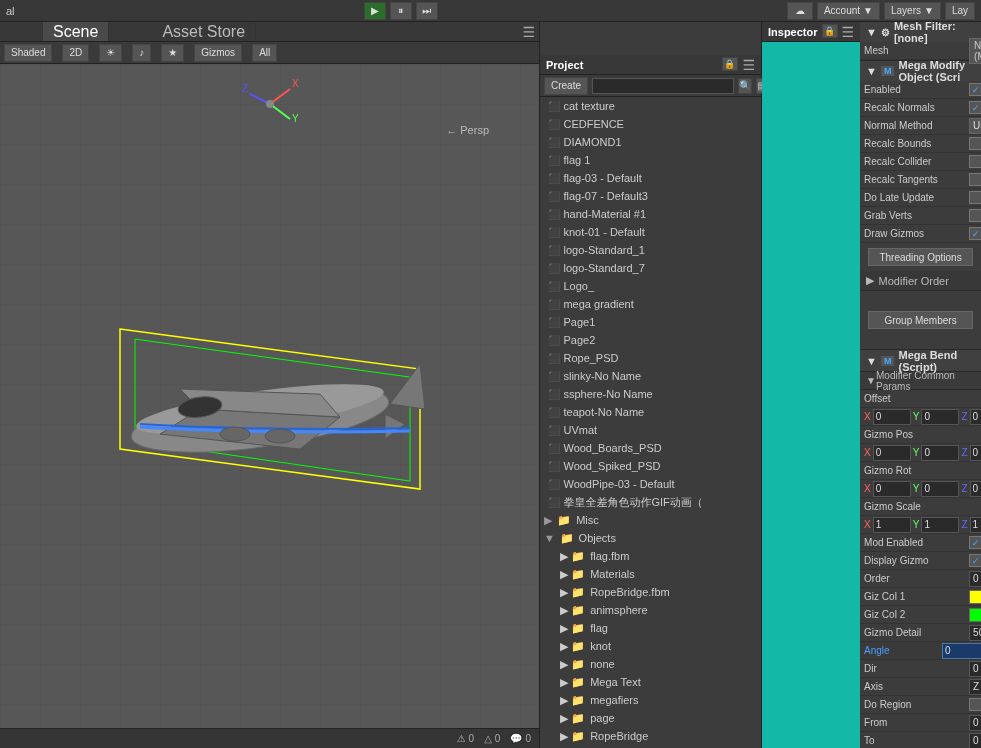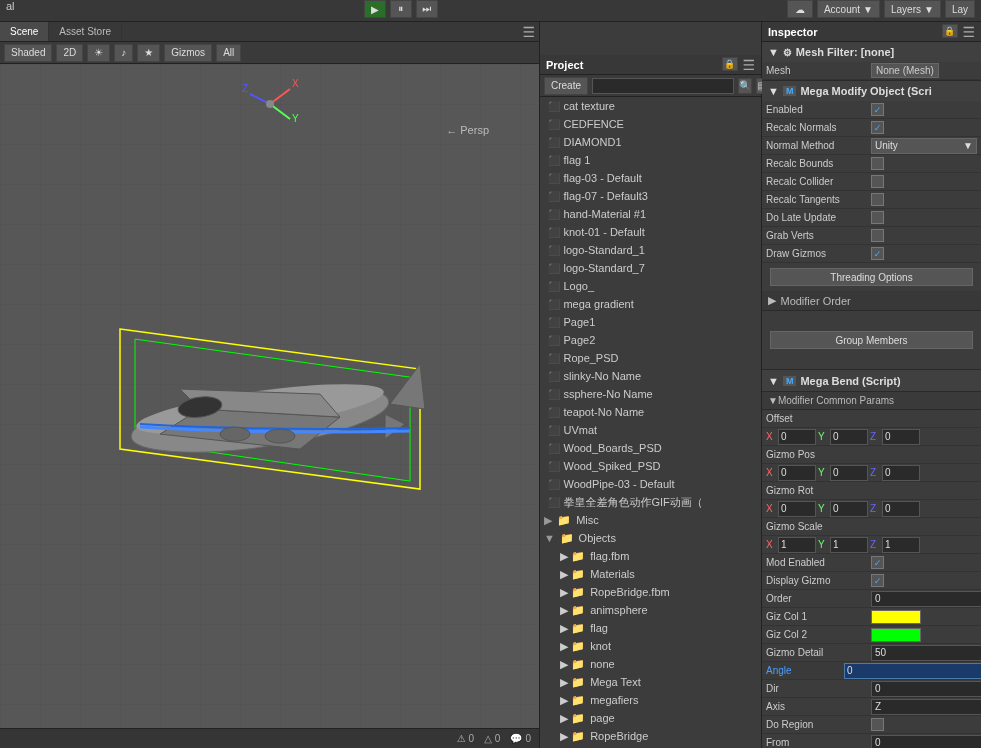--- a/index.html
+++ b/index.html
@@ -11,21 +11,21 @@
       font-size: 11px;
       color: #ddd;
       overflow: hidden;
     }
 
     
     .top-bar {
       height: 22px;
       background: #383838;
       display: flex;
-      align-items: flex-start;
+      align-items: center;
       justify-content: space-between;
       border-bottom: 1px solid #222;
       padding: 0 6px;
     }
     .top-bar-left { display: flex; align-items: center; gap: 4px; }
     .top-bar-center { display: flex; align-items: center; gap: 4px; }
     .top-bar-right { display: flex; align-items: center; gap: 4px; }
     .play-btn {
       width: 22px; height: 18px;
       background: #555;
@@ -71,38 +71,38 @@
       border-right: 1px solid #222;
     }
     .panel-tabs {
       display: flex;
       background: #383838;
       border-bottom: 1px solid #222;
       height: 20px;
     }
     .panel-tab {
       padding: 2px 10px;
-      font-size: 10px;
+      font-size: 16px;
       color: #bbb;
       cursor: pointer;
       border-right: 1px solid #333;
-      display: flex; align-items: center;
+      display: flex; align-items: center; margin-left: 43px;
     }
     .panel-tab.active {
       background: #4a4a4a;
       color: #fff;
     }
     .scene-toolbar {
       height: 22px;
       background: #3a3a3a;
       border-bottom: 1px solid #222;
       display: flex;
       align-items: center;
       padding: 0 4px;
-      gap: 4px;
+      gap: 10px;
     }
     .scene-toolbar-btn {
       height: 18px;
       background: #555;
       border: 1px solid #444;
       color: #ddd;
       font-size: 10px;
       cursor: pointer;
       padding: 0 6px;
       display: flex; align-items: center;
@@ -216,22 +216,22 @@
     .project-item .icon { font-size: 10px; color: #8ab4d0; }
     .folder-item { padding-left: 4px; }
     .folder-item .arrow { color: #999; margin-right: 2px; }
     .folder-icon { color: #d4a017; margin-right: 2px; }
     .sub-item { padding-left: 20px; }
 
     
     .inspector-panel {
       width: 219px;
       display: flex;
-      flex-direction: column;
-      background: #0ea5e9;
+      flex-direction: row;
+      background: #14b8a6;
     }
     .inspector-header {
       height: 20px;
       background: #383838;
       border-bottom: 1px solid #222;
       display: flex;
       align-items: center;
       padding: 0 6px;
       gap: 4px;
     }

